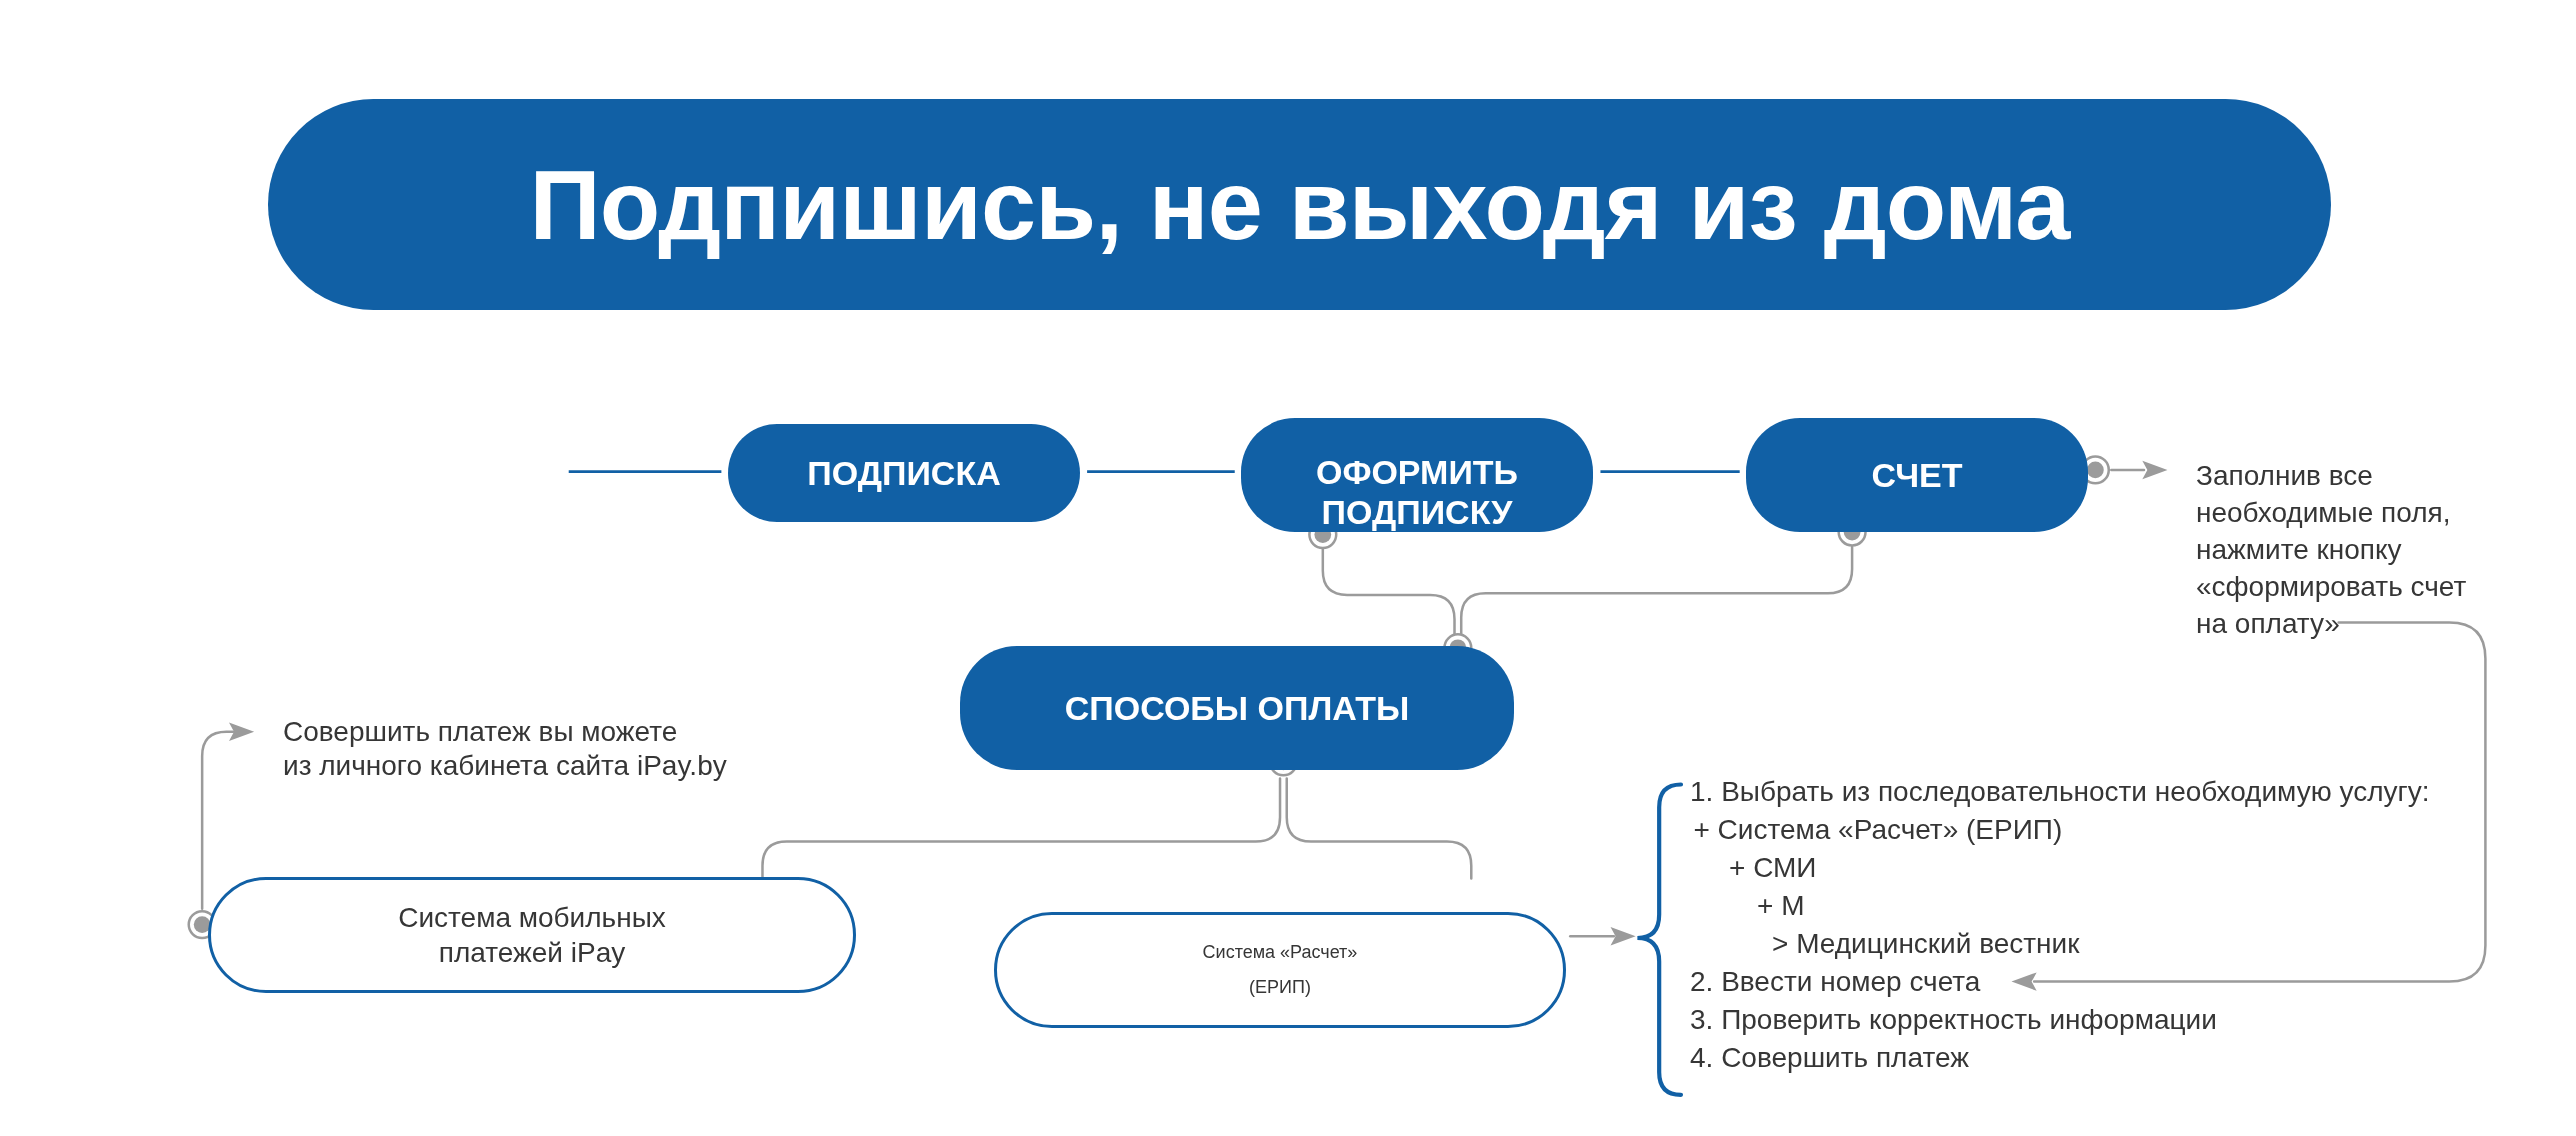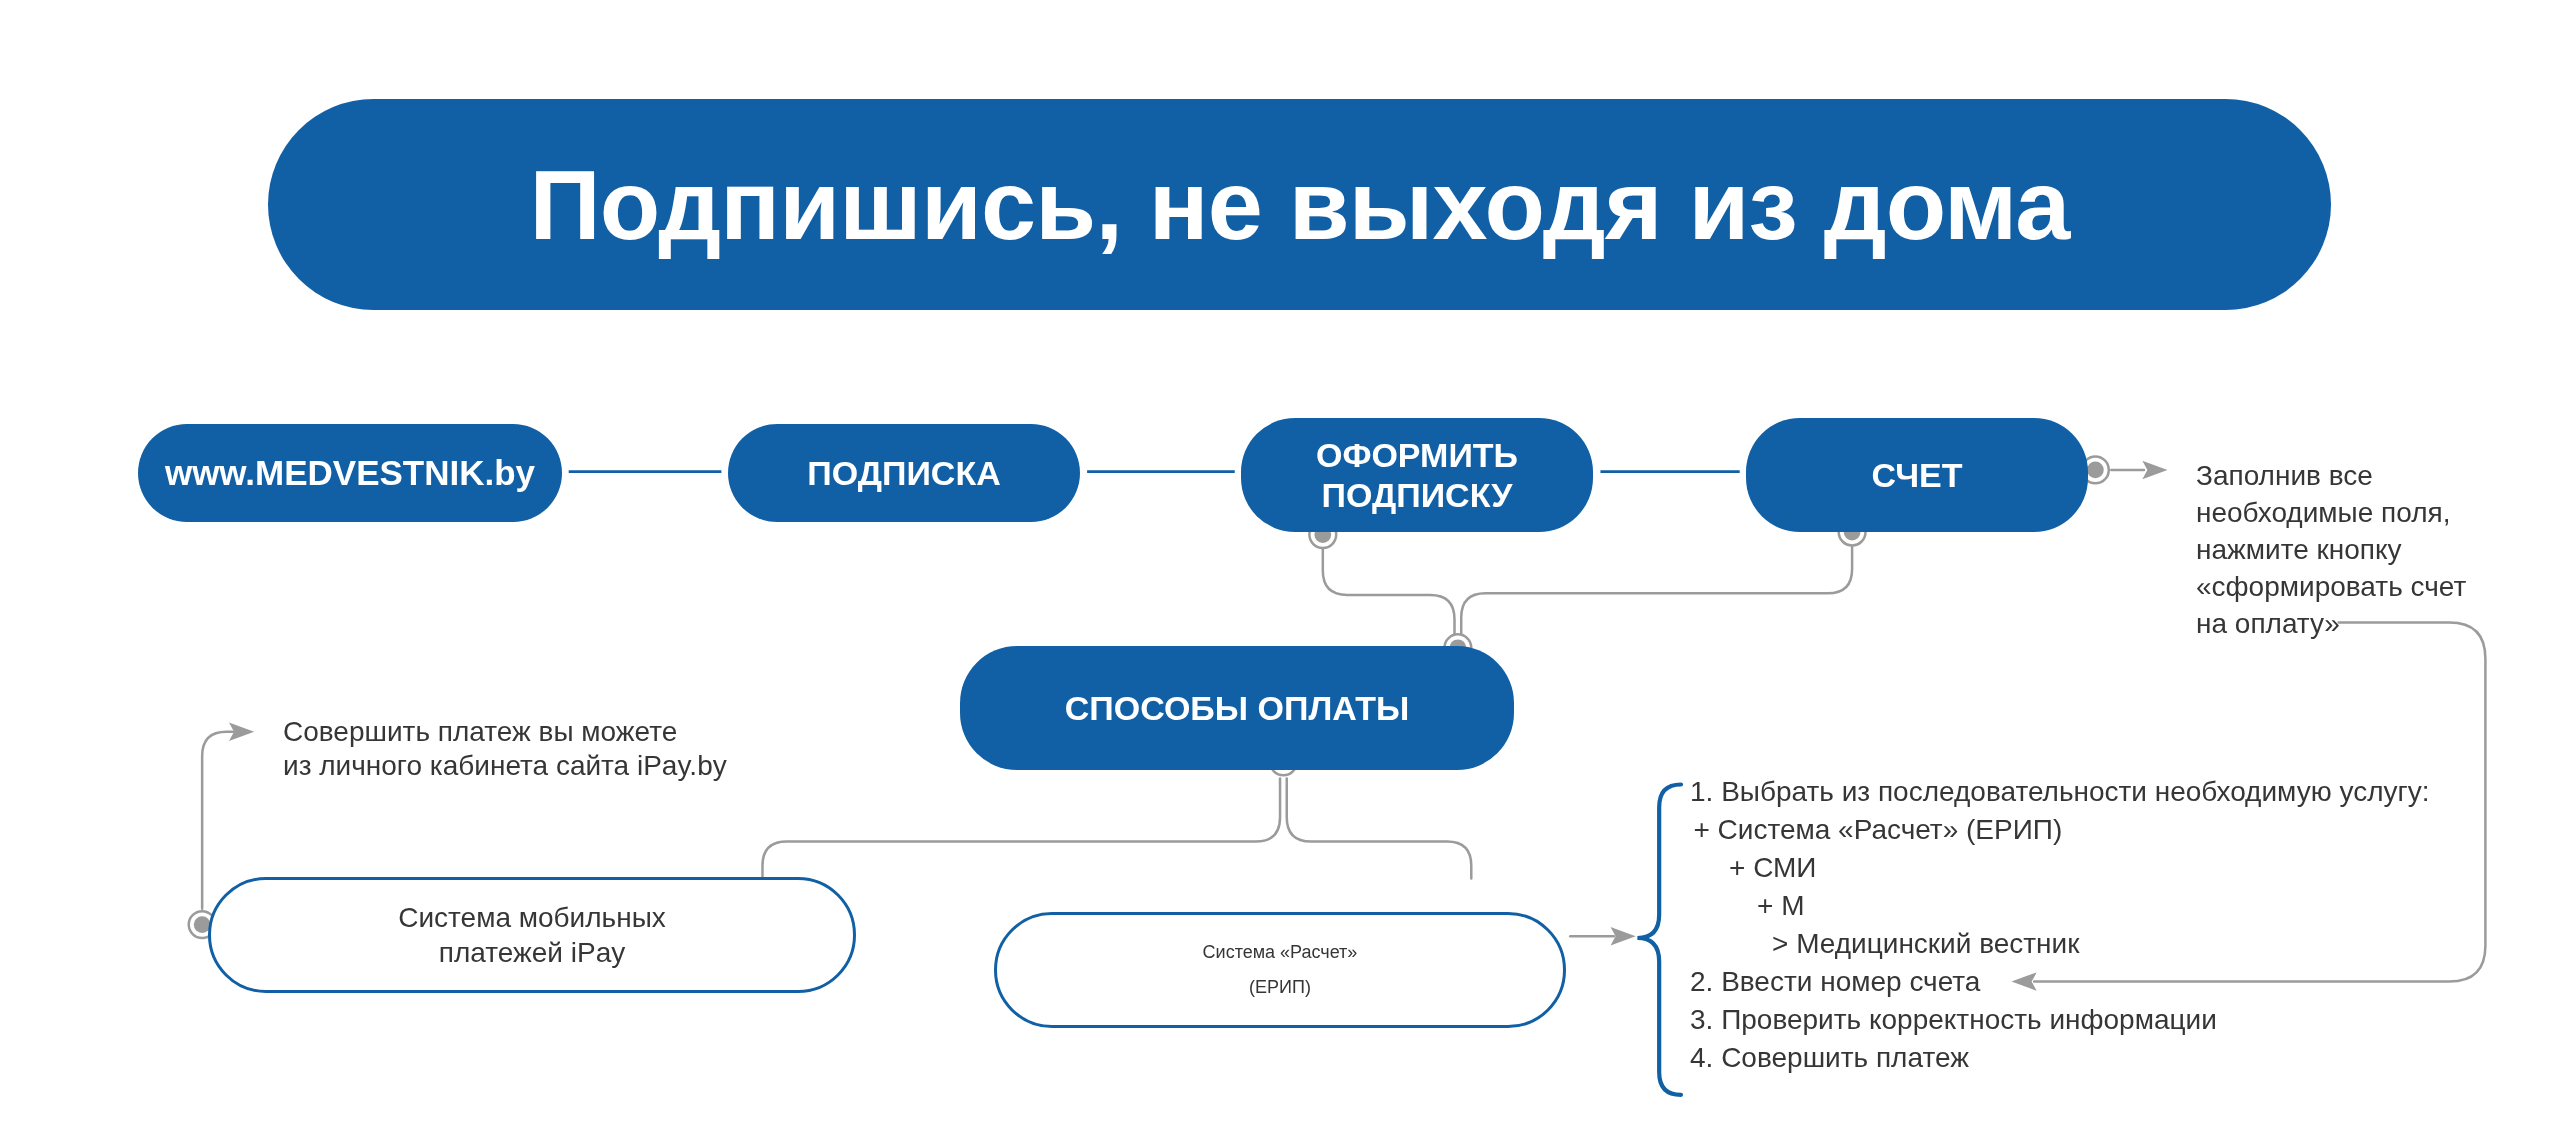--- a/index.html
+++ b/index.html
@@ -26,21 +26,21 @@
   .outline-pill{
     background:#fff;
     border:3.4px solid var(--blue);
     color:var(--ink);
     font-weight:normal;
     box-sizing:border-box;
   }
   #title-banner{left:268px;top:99px;width:2063px;height:211px;border-radius:107px;font-size:99px;letter-spacing:-0.8px;text-align:right;}
   #node-site{left:138px;top:424px;width:424px;height:98px;border-radius:49px;font-size:35px;}
   #node-subscription{left:728px;top:424px;width:352px;height:98px;border-radius:49px;font-size:34px;}
-  #node-arrange{left:1241px;top:418px;width:352px;height:114px;border-radius:54px;font-size:34px;line-height:40px;}
+  #node-arrange{left:1241px;top:418px;width:352px;height:114px;border-radius:54px;font-size:34px;line-height:40px;align-items:flex-end;}
   #node-invoice{left:1746px;top:418px;width:342px;height:114px;border-radius:54px;font-size:34px;line-height:40px;}
   #node-methods{left:960px;top:646px;width:554px;height:124px;border-radius:57px;font-size:34px;}
   #node-ipay{left:208px;top:877px;width:648px;height:116px;border-radius:58px;font-size:28px;line-height:35px;}
   #node-erip{left:994px;top:912px;width:572px;height:116px;border-radius:58px;font-size:18px;line-height:35px;}
   .note{
     position:absolute;color:var(--ink);font-size:28px;
   }
   #invoice-note{left:2196px;top:457px;line-height:37px;}
   #ipay-note{left:283px;top:715px;line-height:34px;}
   #erip-steps{left:1690px;top:773px;line-height:38px;white-space:nowrap;}
@@ -107,23 +107,20 @@
       </g>
     </g>
 
     <path d="M 2004 935 Q 1978 935 1978 962 L 1978 1090 Q 1978 1118 1952 1118 Q 1978 1118 1978 1146 L 1978 1278 Q 1978 1305 2004 1305" fill="none" stroke="#1160A5" stroke-width="5" stroke-linecap="round"></path>
   </svg>
 
   <div class="pill" id="title-banner">
     <span>Подпишись, не выходя из дома</span>
   </div>
 
-  <div class="pill" id="node-site">
-    <span>www.MEDVESTNIK.by</span>
-  </div>
 
   <div class="pill" id="node-subscription">
     <span>ПОДПИСКА</span>
   </div>
 
   <div class="pill" id="node-arrange">
     <span>
       <div>ОФОРМИТЬ</div>
       <div>ПОДПИСКУ</div>
     </span>

